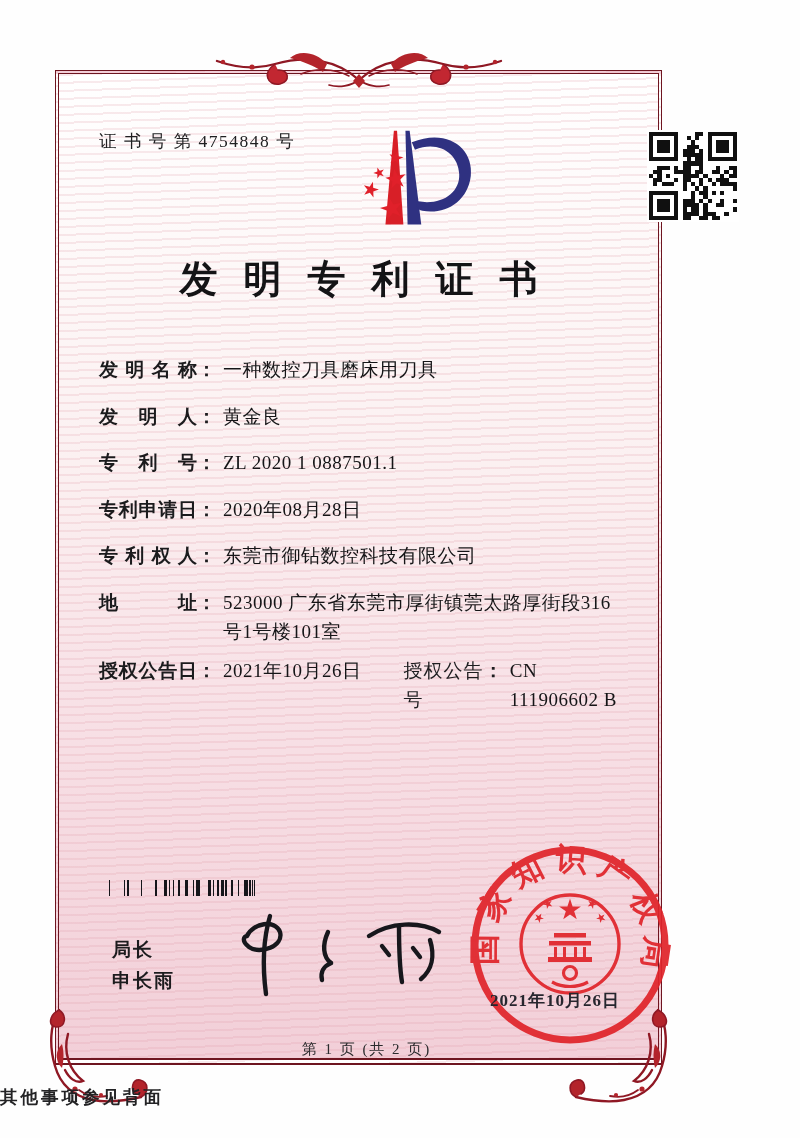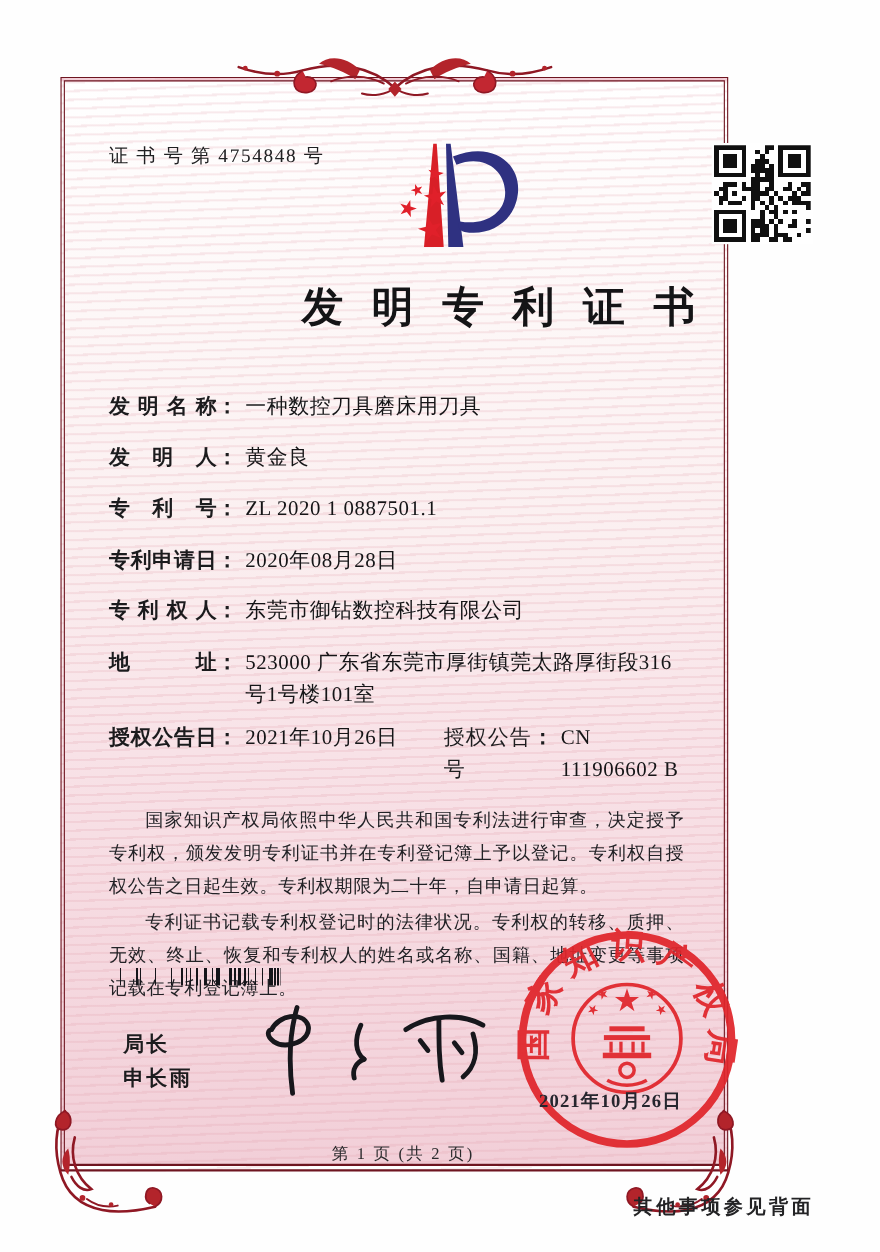--- a/index.html
+++ b/index.html
@@ -29,21 +29,21 @@
     position:absolute; left:40px; top:55px;
     font-size:17.5px; letter-spacing:1.5px; font-weight:500; color:#202022;
   }
 
   .logo { position:absolute; left:298px; top:42px; }
   .qr   { position:absolute; left:588px; top:56px; width:92px; height:92px; background:#fff; padding:2px; }
   .qr svg { display:block; width:100%; height:100%; }
 
   .title {
     position:absolute; left:0; right:0; top:180px;
-    text-align:right; font-size:38px; font-weight:bold; color:#141416;
+    text-align:center; font-size:38px; font-weight:bold; color:#141416;
     letter-spacing:26px; text-indent:26px; white-space:nowrap;
   }
 
   
   .bodyflow { position:absolute; left:40px; right:36px; top:281px; }
   .frow { display:flex; align-items:flex-start; line-height:29px; margin-bottom:17.5px; font-size:19px; }
   .flabel {
     display:inline-block; width:98px; flex:0 0 98px;
     text-align:justify; text-align-last:justify; font-weight:bold; color:#1b1b1d;
   }
@@ -73,21 +73,21 @@
     position:absolute; left:-16px; top:146px; width:206px; text-align:center;
     font-size:17px; font-weight:bold; color:#26262e; letter-spacing:1px; white-space:nowrap;
   }
 
   .page-note {
     position:absolute; left:16px; right:0; top:966px; text-align:center;
     font-size:15px; color:#2a2a2c; letter-spacing:2px; font-weight:500;
   }
 
   .back-note {
-    position:absolute; left:0; right:60px; top:1085px; text-align:right;
+    position:absolute; left:0; right:60px; top:1085px; text-align:left;
     font-size:17.5px; font-weight:bold; color:#232325; letter-spacing:3px;
   }
 
   .defs { position:absolute; width:0; height:0; overflow:hidden; }
 </style>
 </head>
 <body>
 
 <svg class="defs" aria-hidden="true">
   <defs>
@@ -325,24 +325,20 @@
         <span class="flabel">授权公告日</span>
           <span class="fcolon">：</span>
         <span class="fvalue" style="flex:0 0 auto;">2021年10月26日</span>
         <span class="grant2">
           <span class="flabel2">授权公告号</span>
             <span class="fcolon">：</span>
           <span class="fvalue">CN 111906602 B</span>
         </span>
       </div>
 
-      <div class="paras">
-        <p class="para">国家知识产权局依照中华人民共和国专利法进行审查，决定授予专利权，颁发发明专利证书并在专利登记簿上予以登记。专利权自授权公告之日起生效。专利权期限为二十年，自申请日起算。</p>
-        <p class="para">专利证书记载专利权登记时的法律状况。专利权的转移、质押、无效、终止、恢复和专利权人的姓名或名称、国籍、地址变更等事项记载在专利登记簿上。</p>
-      </div>
     </div>
 
     <div class="barcode">
       <svg id="bar-svg" width="156" height="16" viewBox="0 0 156 16" shape-rendering="crispEdges">
           <rect x="9.8" y="0" width="1.4" height="16" fill="#15151a"></rect>
           <rect x="24.6" y="0" width="1.4" height="16" fill="#15151a"></rect>
           <rect x="28.2" y="0" width="1.4" height="16" fill="#15151a"></rect>
           <rect x="41.8" y="0" width="1.4" height="16" fill="#15151a"></rect>
           <rect x="56.4" y="0" width="1.4" height="16" fill="#15151a"></rect>
           <rect x="65.2" y="0" width="2.6" height="16" fill="#15151a"></rect>

